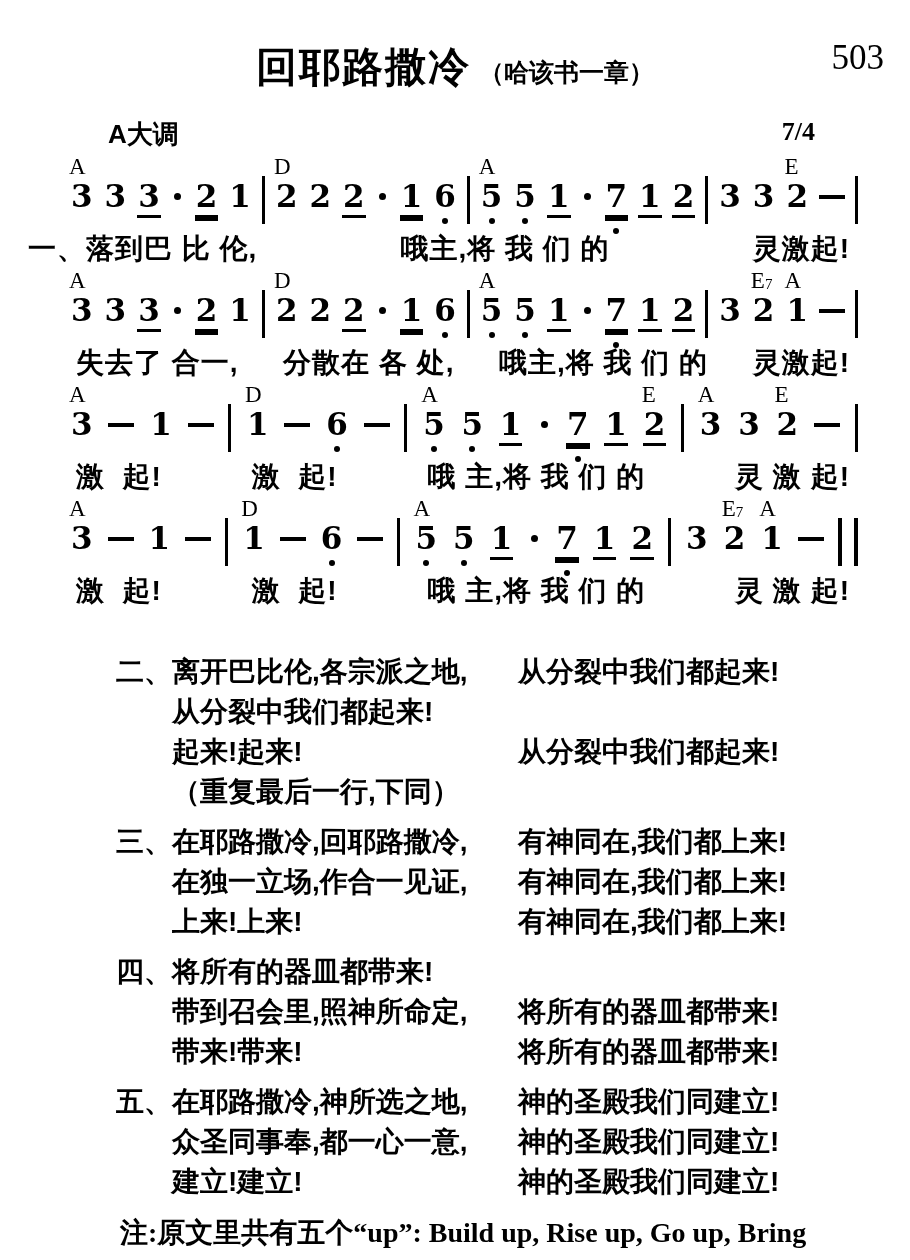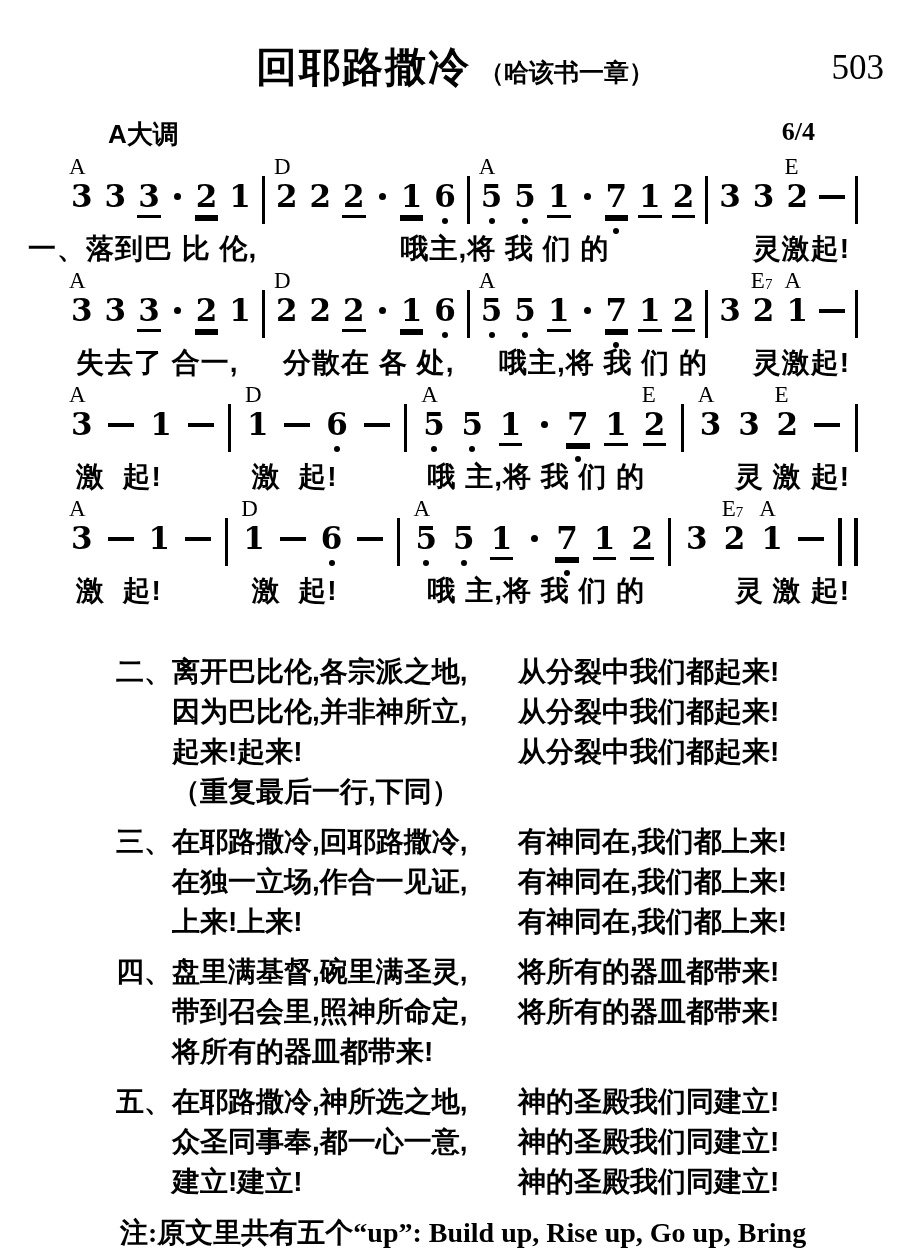--- a/index.html
+++ b/index.html
@@ -2,21 +2,21 @@
 <html><head>
 <meta charset="utf-8">
 <style>
   html,body{margin:0;padding:0;background:#fff;}
   .page{width:910px;height:1260px;background:#fff;color:#000;position:relative;overflow:hidden;
         font-family:"Liberation Sans",sans-serif;}
   
   .header{position:relative;padding-top:40px;text-align:center;white-space:nowrap;}
   .title{font-size:41px;font-weight:bold;letter-spacing:2px;}
   .subtitle{font-size:25px;font-weight:bold;margin-left:8px;}
-  .page-num{position:absolute;top:48px;right:26px;font-size:35px;font-weight:normal;
+  .page-num{position:absolute;top:38px;right:26px;font-size:35px;font-weight:normal;
             font-family:"Liberation Serif",serif;}
   .meta{display:flex;justify-content:space-between;padding:0 95px 0 108px;margin-top:22px;
         font-size:26px;font-weight:bold;gap:40px;}
   .meta .time{font-family:"Liberation Serif",serif;}
   
   .music{margin-top:4px;}
   .note-row{display:flex;justify-content:space-between;align-items:flex-start;
             padding:0 52px 0 70px;margin-top:28px;height:50px;}
   .tok{position:relative;display:inline-block;text-align:center;min-width:14px;}
   .nt{display:inline-block;font-family:"DejaVu Serif","Liberation Serif",serif;font-weight:bold;
@@ -51,21 +51,21 @@
 </head>
 <body>
 
 <div class="page">
   <div class="header">
     <span class="title">回耶路撒冷</span><span class="subtitle">（哈该书一章）</span>
     <span class="page-num">503</span>
   </div>
   <div class="meta">
     <span class="key">A大调</span>
-    <span class="time">6/4</span>
+    <span class="time">7/4</span>
   </div>
   <div class="music">
       <div class="m-line first">
         <div class="note-row">
           <span class="tok"><span class="nt">3</span><span class="chord">A</span></span>
           <span class="tok"><span class="nt">3</span></span>
           <span class="tok"><span class="nt u1">3</span></span>
           <span class="tok"><span class="dot-after"></span></span>
           <span class="tok"><span class="nt u2">2</span></span>
           <span class="tok"><span class="nt">1</span></span>
@@ -184,21 +184,20 @@
     </div>
   <div class="verses">
       <div class="verse">
         <div class="v-row">
           <span class="v-num">二、</span>
           <span class="v-left">离开巴比伦,各宗派之地,</span>
           <span class="v-right">从分裂中我们都起来!</span>
         </div>
         <div class="v-row">
           <span class="v-num"></span>
-          <span class="v-left">因为巴比伦,并非神所立,</span>
           <span class="v-right">从分裂中我们都起来!</span>
         </div>
         <div class="v-row">
           <span class="v-num"></span>
           <span class="v-left">起来!起来!</span>
           <span class="v-right">从分裂中我们都起来!</span>
         </div>
         <div class="v-row">
           <span class="v-num"></span>
           <span class="v-left">（重复最后一行,下同）</span>
@@ -217,30 +216,30 @@
         </div>
         <div class="v-row">
           <span class="v-num"></span>
           <span class="v-left">上来!上来!</span>
           <span class="v-right">有神同在,我们都上来!</span>
         </div>
       </div>
       <div class="verse">
         <div class="v-row">
           <span class="v-num">四、</span>
-          <span class="v-left">盘里满基督,碗里满圣灵,</span>
           <span class="v-right">将所有的器皿都带来!</span>
         </div>
         <div class="v-row">
           <span class="v-num"></span>
           <span class="v-left">带到召会里,照神所命定,</span>
           <span class="v-right">将所有的器皿都带来!</span>
         </div>
         <div class="v-row">
           <span class="v-num"></span>
+          <span class="v-left">带来!带来!</span>
           <span class="v-right">将所有的器皿都带来!</span>
         </div>
       </div>
       <div class="verse">
         <div class="v-row">
           <span class="v-num">五、</span>
           <span class="v-left">在耶路撒冷,神所选之地,</span>
           <span class="v-right">神的圣殿我们同建立!</span>
         </div>
         <div class="v-row">

